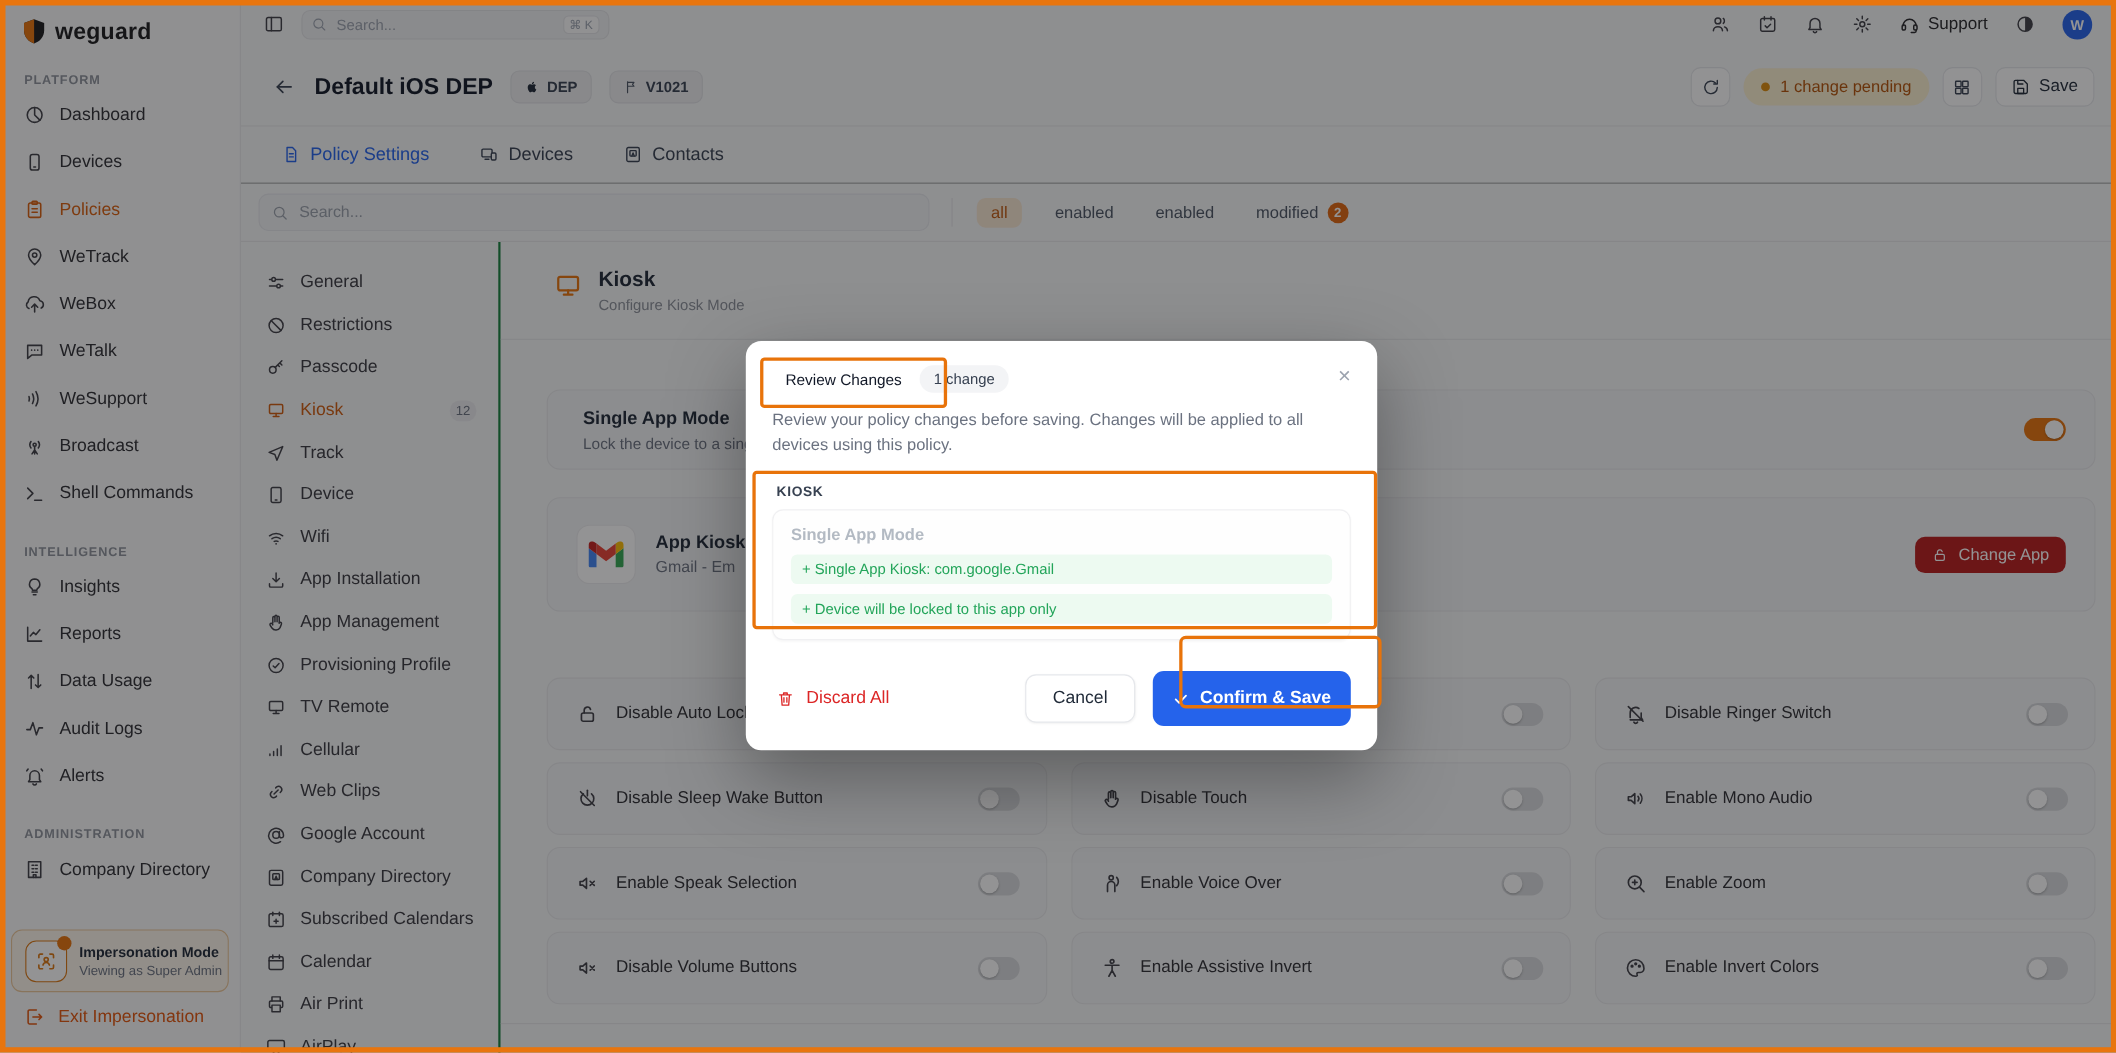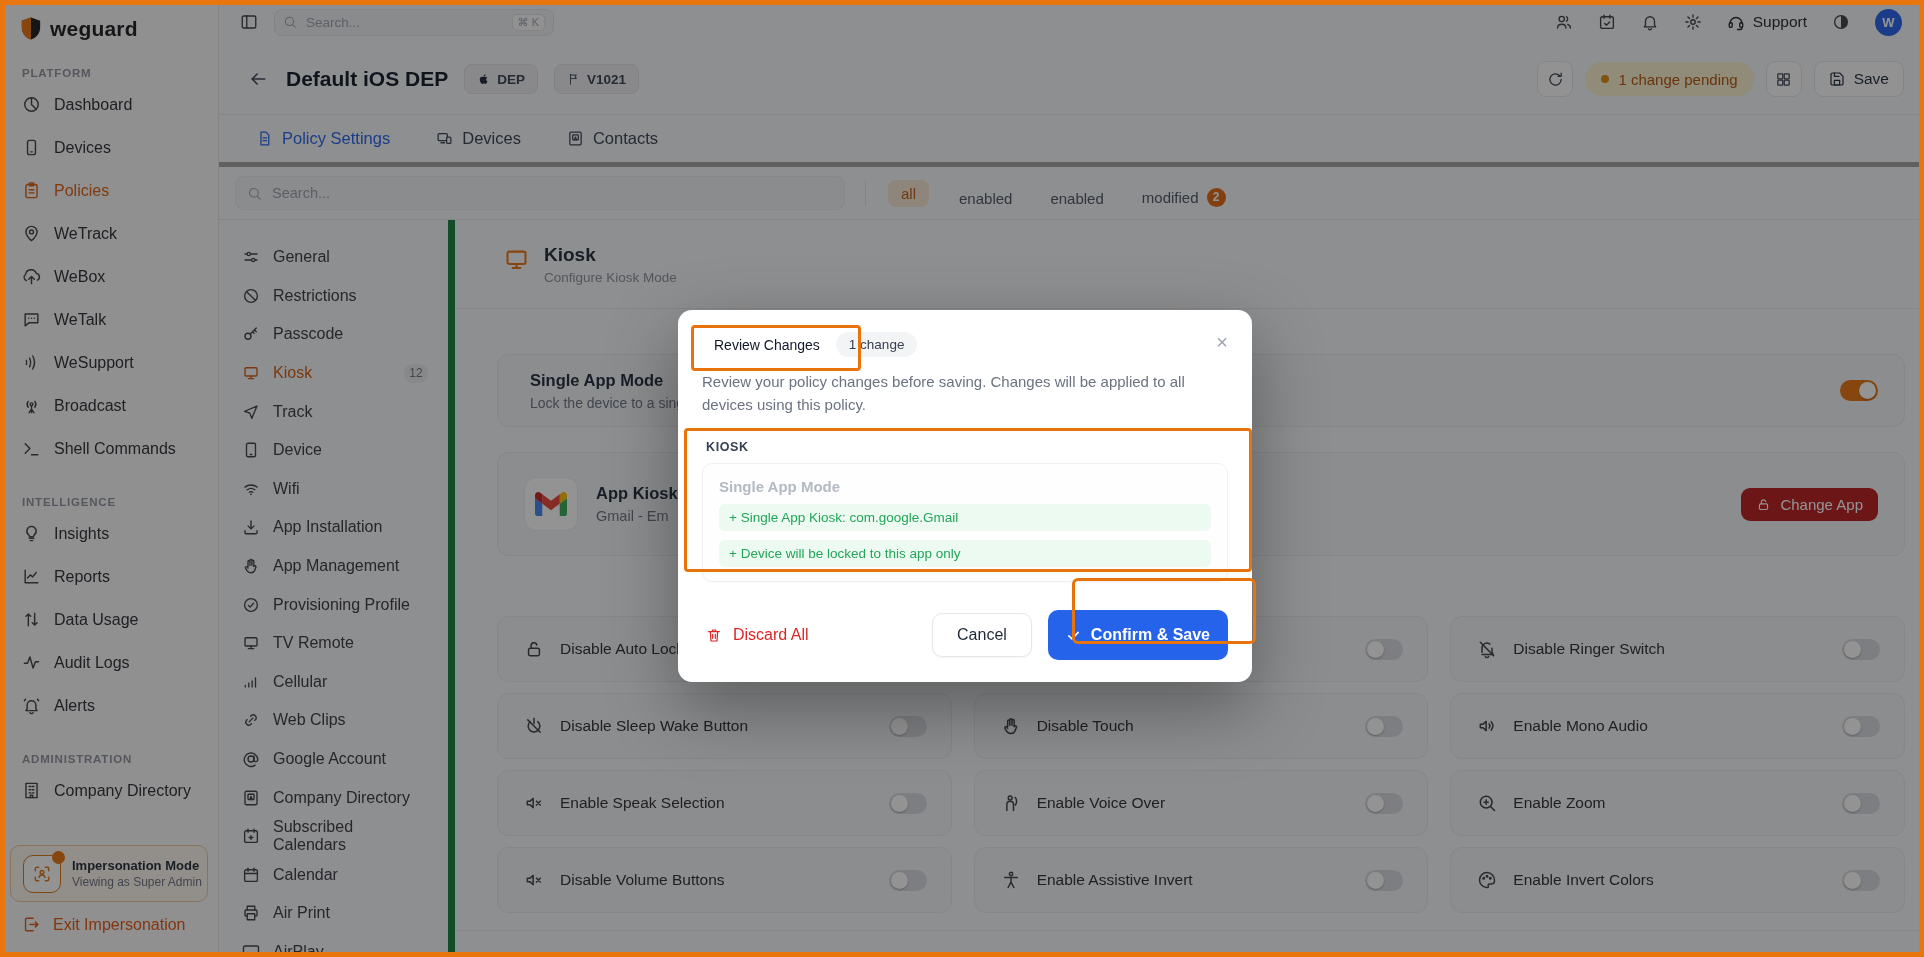--- a/index.html
+++ b/index.html
@@ -53,39 +53,39 @@
   .badge.ver .ic{color:#4b5563;}
   .pg-actions{margin-left:auto;display:flex;align-items:center;gap:12px;}
   .sq-btn{width:34px;height:34px;background:#fdfdfd;border:1px solid #e4e6e9;border-radius:9px;display:flex;align-items:center;justify-content:center;color:#374151;cursor:pointer;}
   .sq-btn .ic{width:17px;height:17px;}
   .pend{height:34px;border-radius:17px;background:#fbf0d0;display:flex;align-items:center;gap:9px;padding:0 16px;font-size:15px;color:#b45309;cursor:default;}
   .pend-dot{width:8px;height:8px;border-radius:50%;background:#dd8b0c;}
   .save-btn{height:34px;background:#fdfdfd;border:1px solid #e4e6e9;border-radius:9px;display:flex;align-items:center;gap:9px;padding:0 14px;font-size:15.5px;color:#1f2937;cursor:pointer;}
   .save-btn .ic{width:16px;height:16px;}
 
   
-  .tabsrow{position:absolute;left:218px;right:0;top:115px;height:52px;border-bottom:5px solid #a3a3a3;display:flex;align-items:center;gap:46px;padding-left:38px;box-sizing:border-box;}
+  .tabsrow{position:absolute;left:218px;right:0;top:115px;height:52px;border-bottom:1px solid #a3a3a3;display:flex;align-items:center;gap:46px;padding-left:38px;box-sizing:border-box;}
   .tab{display:flex;align-items:center;gap:9px;font-size:16.5px;color:#374151;cursor:pointer;}
   .tab-ic{width:17px;height:17px;}
   .tab-active{color:#2563eb;}
 
   
   .filterrow{position:absolute;left:218px;right:0;top:167px;height:53px;border-bottom:1px solid #e7e8ea;display:flex;align-items:center;box-sizing:border-box;}
   .f-search{margin-left:17px;width:610px;height:34px;background:#f1f2f4;border:1px solid #e5e7eb;border-radius:9px;display:flex;align-items:center;gap:8px;padding:0 11px;box-sizing:border-box;}
   .f-search .ic{width:15px;height:15px;color:#9aa1ab;flex:none;}
   .f-search input{border:none;background:transparent;outline:none;flex:1;font-size:14.5px;color:#374151;font-family:inherit;}
   .f-search input::placeholder{color:#9aa1ab;}
   .f-div{width:1px;height:26px;background:#e3e4e7;margin:0 22px 0 20px;}
   .f-opt{display:flex;align-items:center;gap:8px;font-size:15px;color:#4b5563;margin-right:38px;cursor:pointer;}
   .f-active{background:#f8e7d2;color:#c05a11;border-radius:8px;padding:5px 13px;margin-right:30px;}
   .f-count{width:19px;height:19px;border-radius:50%;background:#e0670f;color:#fff;font-size:12px;font-weight:bold;display:flex;align-items:center;justify-content:center;}
 
   
   .contentrow{position:absolute;left:218px;right:0;top:220px;bottom:0;}
-  .policy-nav{position:absolute;left:0;top:0;bottom:0;width:237px;border-right:7px solid #15803d;padding-top:18px;box-sizing:border-box;overflow:hidden;}
+  .policy-nav{position:absolute;left:0;top:0;bottom:0;width:237px;border-right:2px solid #15803d;padding-top:18px;box-sizing:border-box;overflow:hidden;}
   .pn-item{display:flex;align-items:center;gap:13px;height:38.6px;padding:0 20px 0 24px;font-size:16px;color:#3a3a40;cursor:pointer;}
   .pn-item .si-ic{width:18px;height:18px;color:#3f3f46;flex:none;}
   .pn-item.active{color:#cf5c0e;}
   .pn-item.active .si-ic{color:#cf5c0e;}
   .pn-badge{margin-left:auto;background:#ececee;border-radius:9px;min-width:24px;height:19px;font-size:12px;color:#6b7280;display:flex;align-items:center;justify-content:center;}
 
   .content{position:absolute;left:237px;right:0;top:0;bottom:0;overflow:hidden;}
   .kh{position:absolute;left:48px;top:24px;display:flex;gap:14px;}
   .kh-ic{width:27px;height:27px;color:#e8740c;margin-top:2px;}
   .kh-title{font-size:19px;font-weight:bold;color:#1f2937;}
@@ -490,21 +490,21 @@
   <div class="f-search">
     <span class="ic" data-icon="search">
         <svg viewBox="0 0 24 24" fill="none" stroke="currentColor" stroke-width="1.8" stroke-linecap="round" stroke-linejoin="round">
           <circle cx="11" cy="11" r="7"></circle>
           <line x1="16.5" y1="16.5" x2="21" y2="21"></line>
         </svg>
       </span>
     <input placeholder="Search..." style="">
   </div>
   <span class="f-div"></span>
-  <span style="display:flex;align-items:flex-end">
+  <span style="display:flex;align-items:center">
       <span class="f-opt f-active">
         <span>all</span>
       </span>
       <span class="f-opt">
         <span>enabled</span>
       </span>
       <span class="f-opt">
         <span>enabled</span>
       </span>
       <span class="f-opt">

